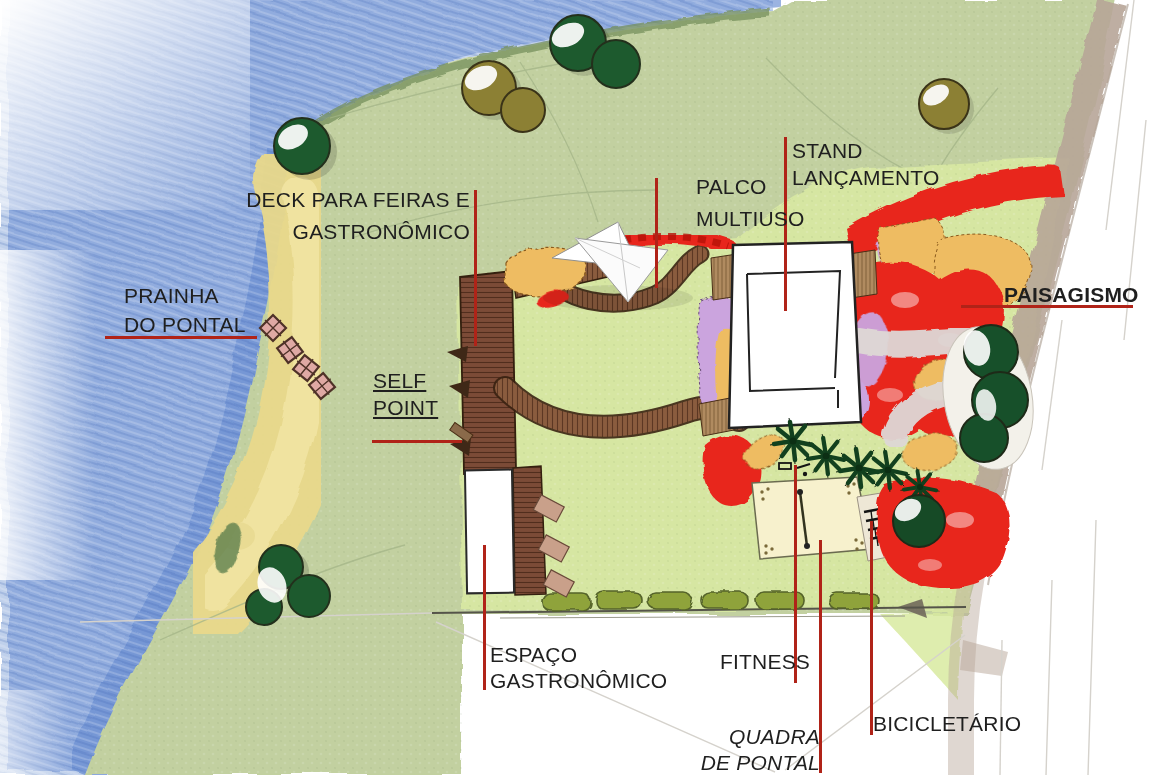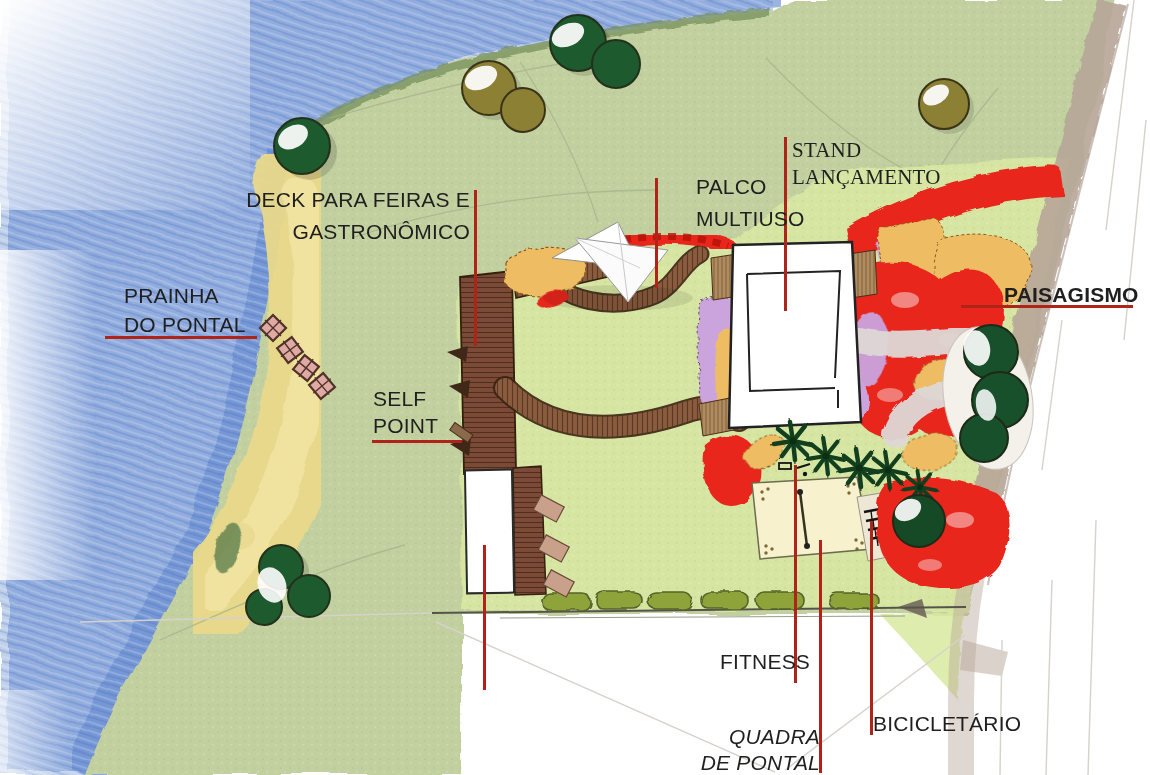--- a/index.html
+++ b/index.html
@@ -360,34 +360,38 @@
 <div class="leader v" style="left:870px;top:521px;height:214px;"></div>
 
 <div class="lbl lh29" style="left:104px;top:281px;margin-left:20px;">
   <span class="ln">PRAINHA</span>
   <span class="ln">DO PONTAL</span>
 </div>
 <div class="lbl lh32 tr" style="right:680px;top:184px;">
   <span class="ln">DECK PARA FEIRAS E</span>
   <span class="ln">GASTRONÔMICO</span>
 </div>
-<div class="lbl" style="left:373px;top:385px;">
+<div class="lbl" style="left:373px;top:367px;text-decoration:underline;">
   <span class="ln">SELF</span>
   <span class="ln">POINT</span>
 </div>
 <div class="lbl lh32" style="left:662px;top:171px;margin-left:34px;">
   <span class="ln">PALCO</span>
   <span class="ln">MULTIUSO</span>
 </div>
-<div class="lbl" style="left:792px;top:137px;font-family:Liberation Serif, serif;">
+<div class="lbl" style="left:792px;top:137px;">
   <span class="ln">STAND</span>
   <span class="ln">LANÇAMENTO</span>
 </div>
 <div class="lbl" style="left:1004px;top:281px;font-weight:bold;">
   <span class="ln">PAISAGISMO</span>
+</div>
+<div class="lbl lh26" style="left:490px;top:642px;">
+  <span class="ln">ESPAÇO</span>
+  <span class="ln">GASTRONÔMICO</span>
 </div>
 <div class="lbl" style="left:720px;top:648px;">
   <span class="ln">FITNESS</span>
 </div>
 <div class="lbl lh26 tr" style="right:330px;top:724px;font-style:italic;">
   <span class="ln">QUADRA</span>
   <span class="ln">DE PONTAL</span>
 </div>
 <div class="lbl" style="left:873px;top:710px;">
   <span class="ln">BICICLETÁRIO</span>

